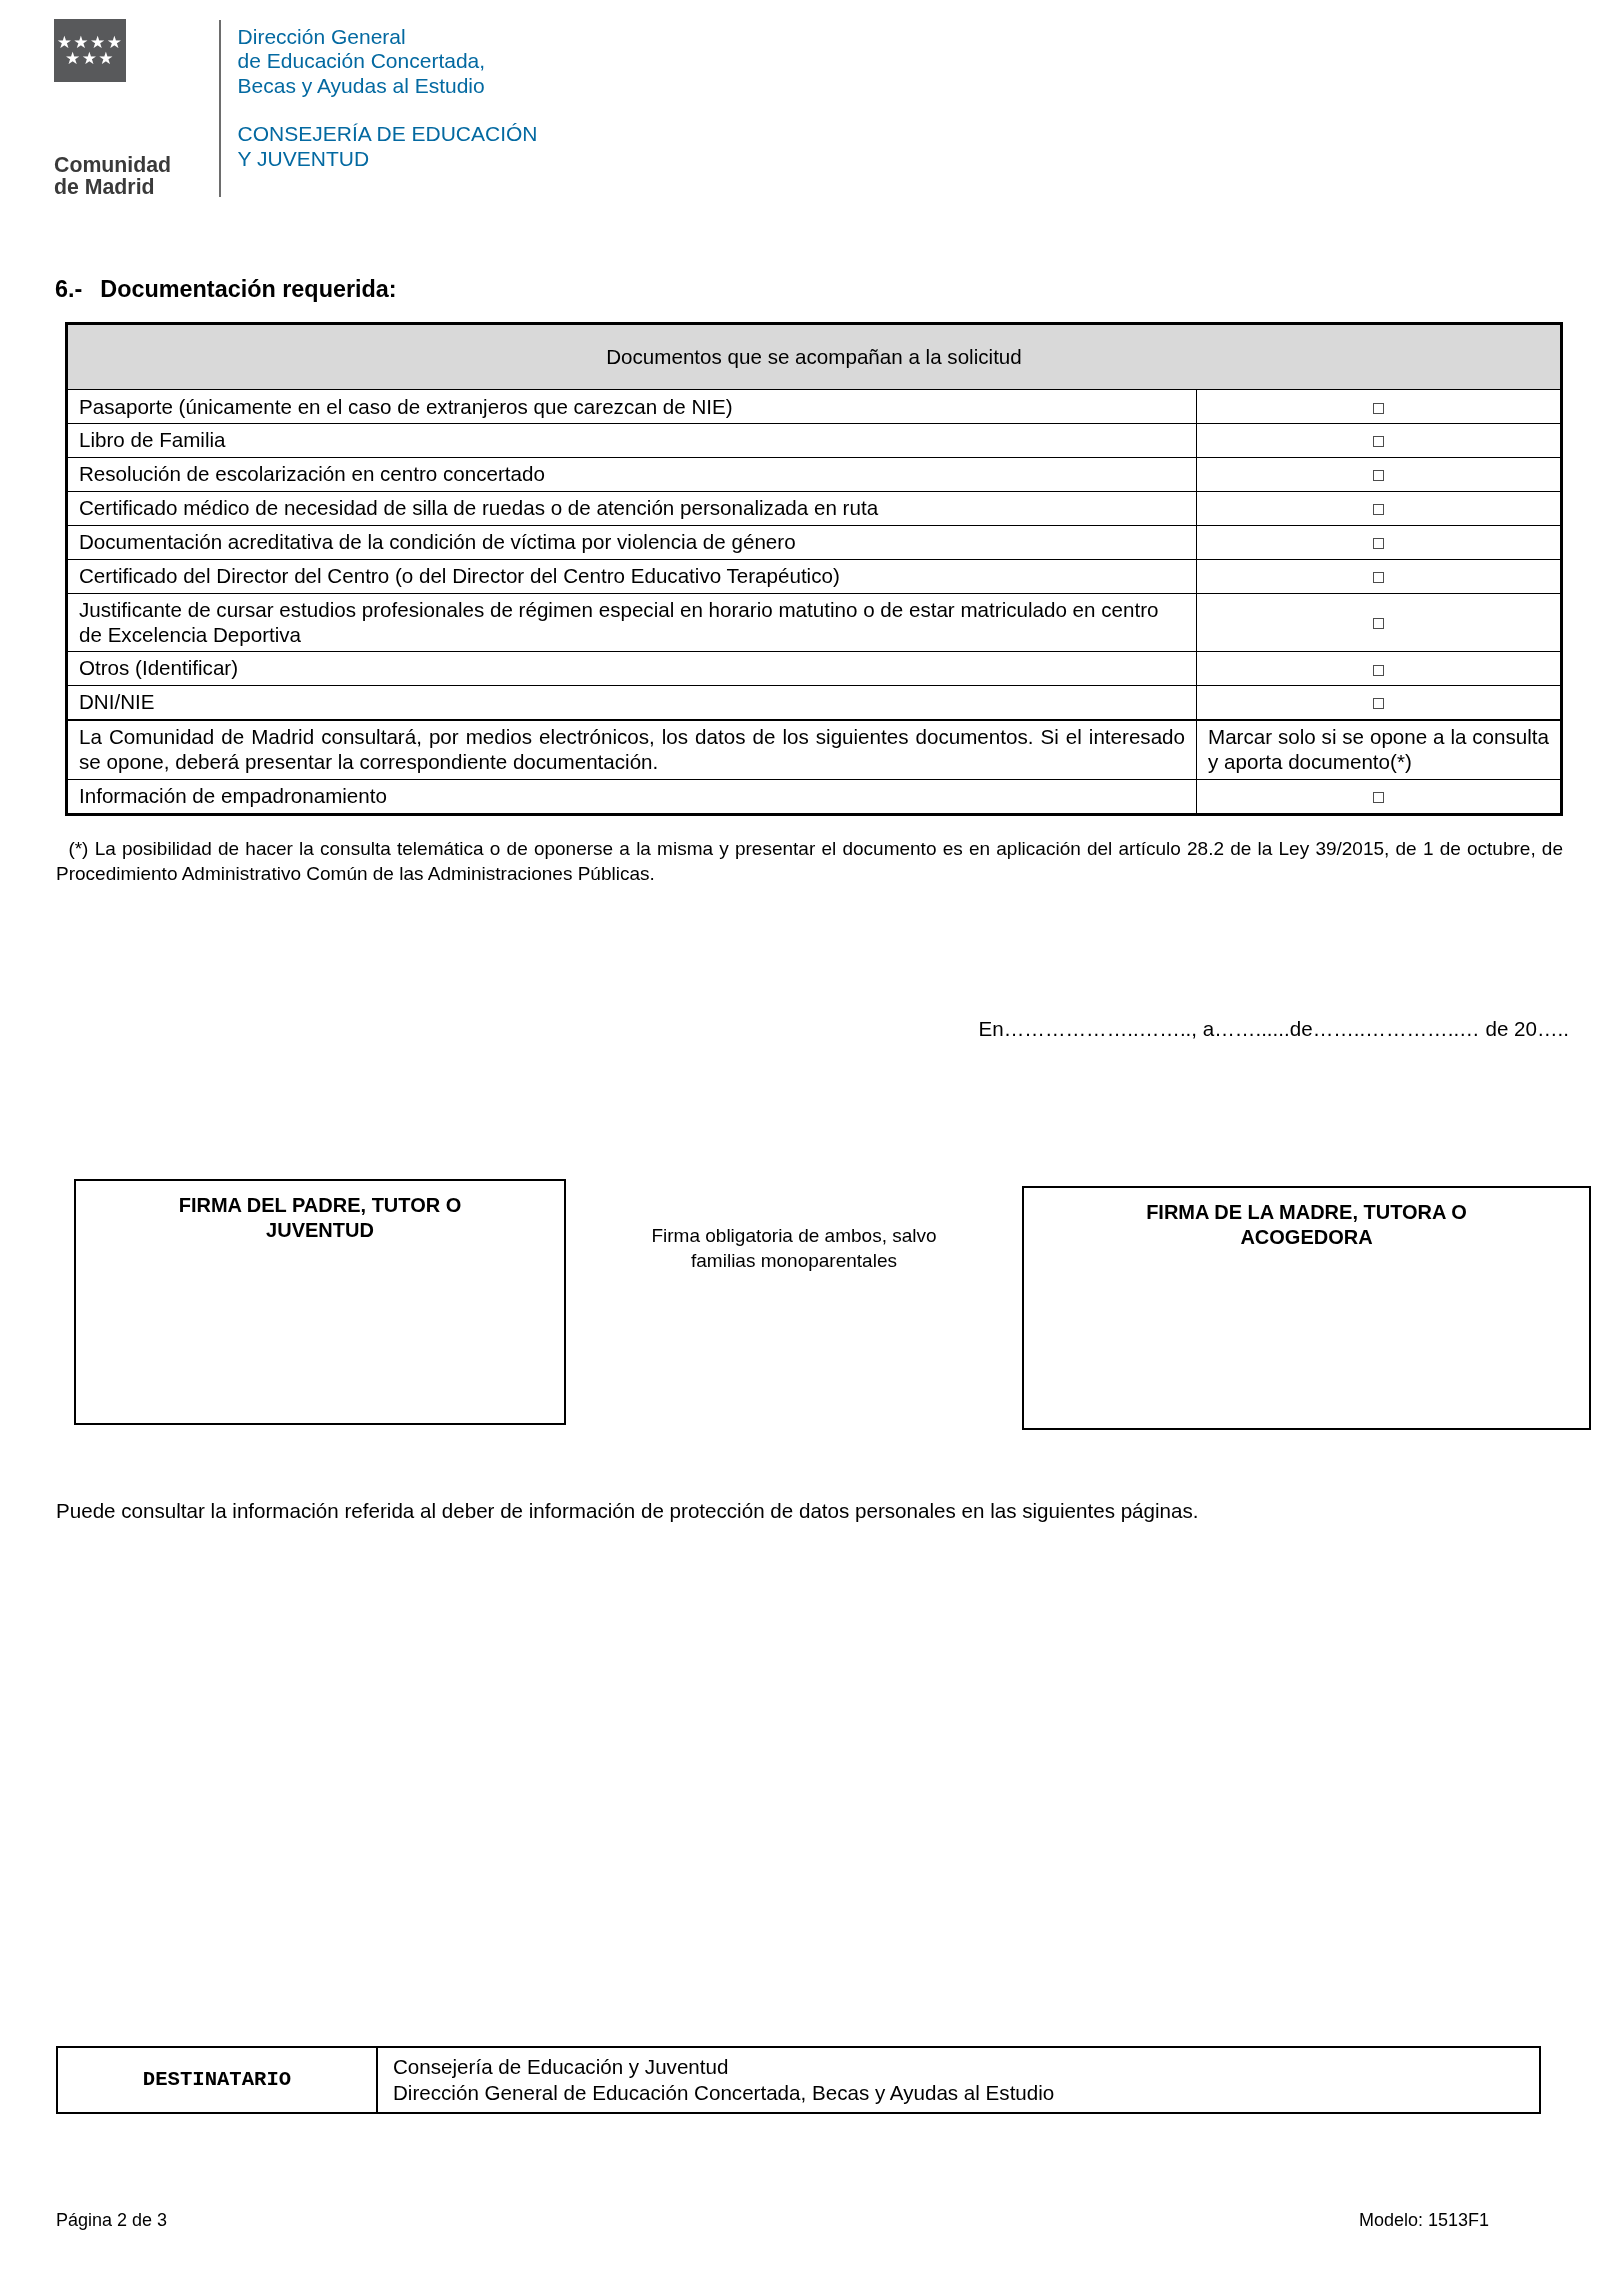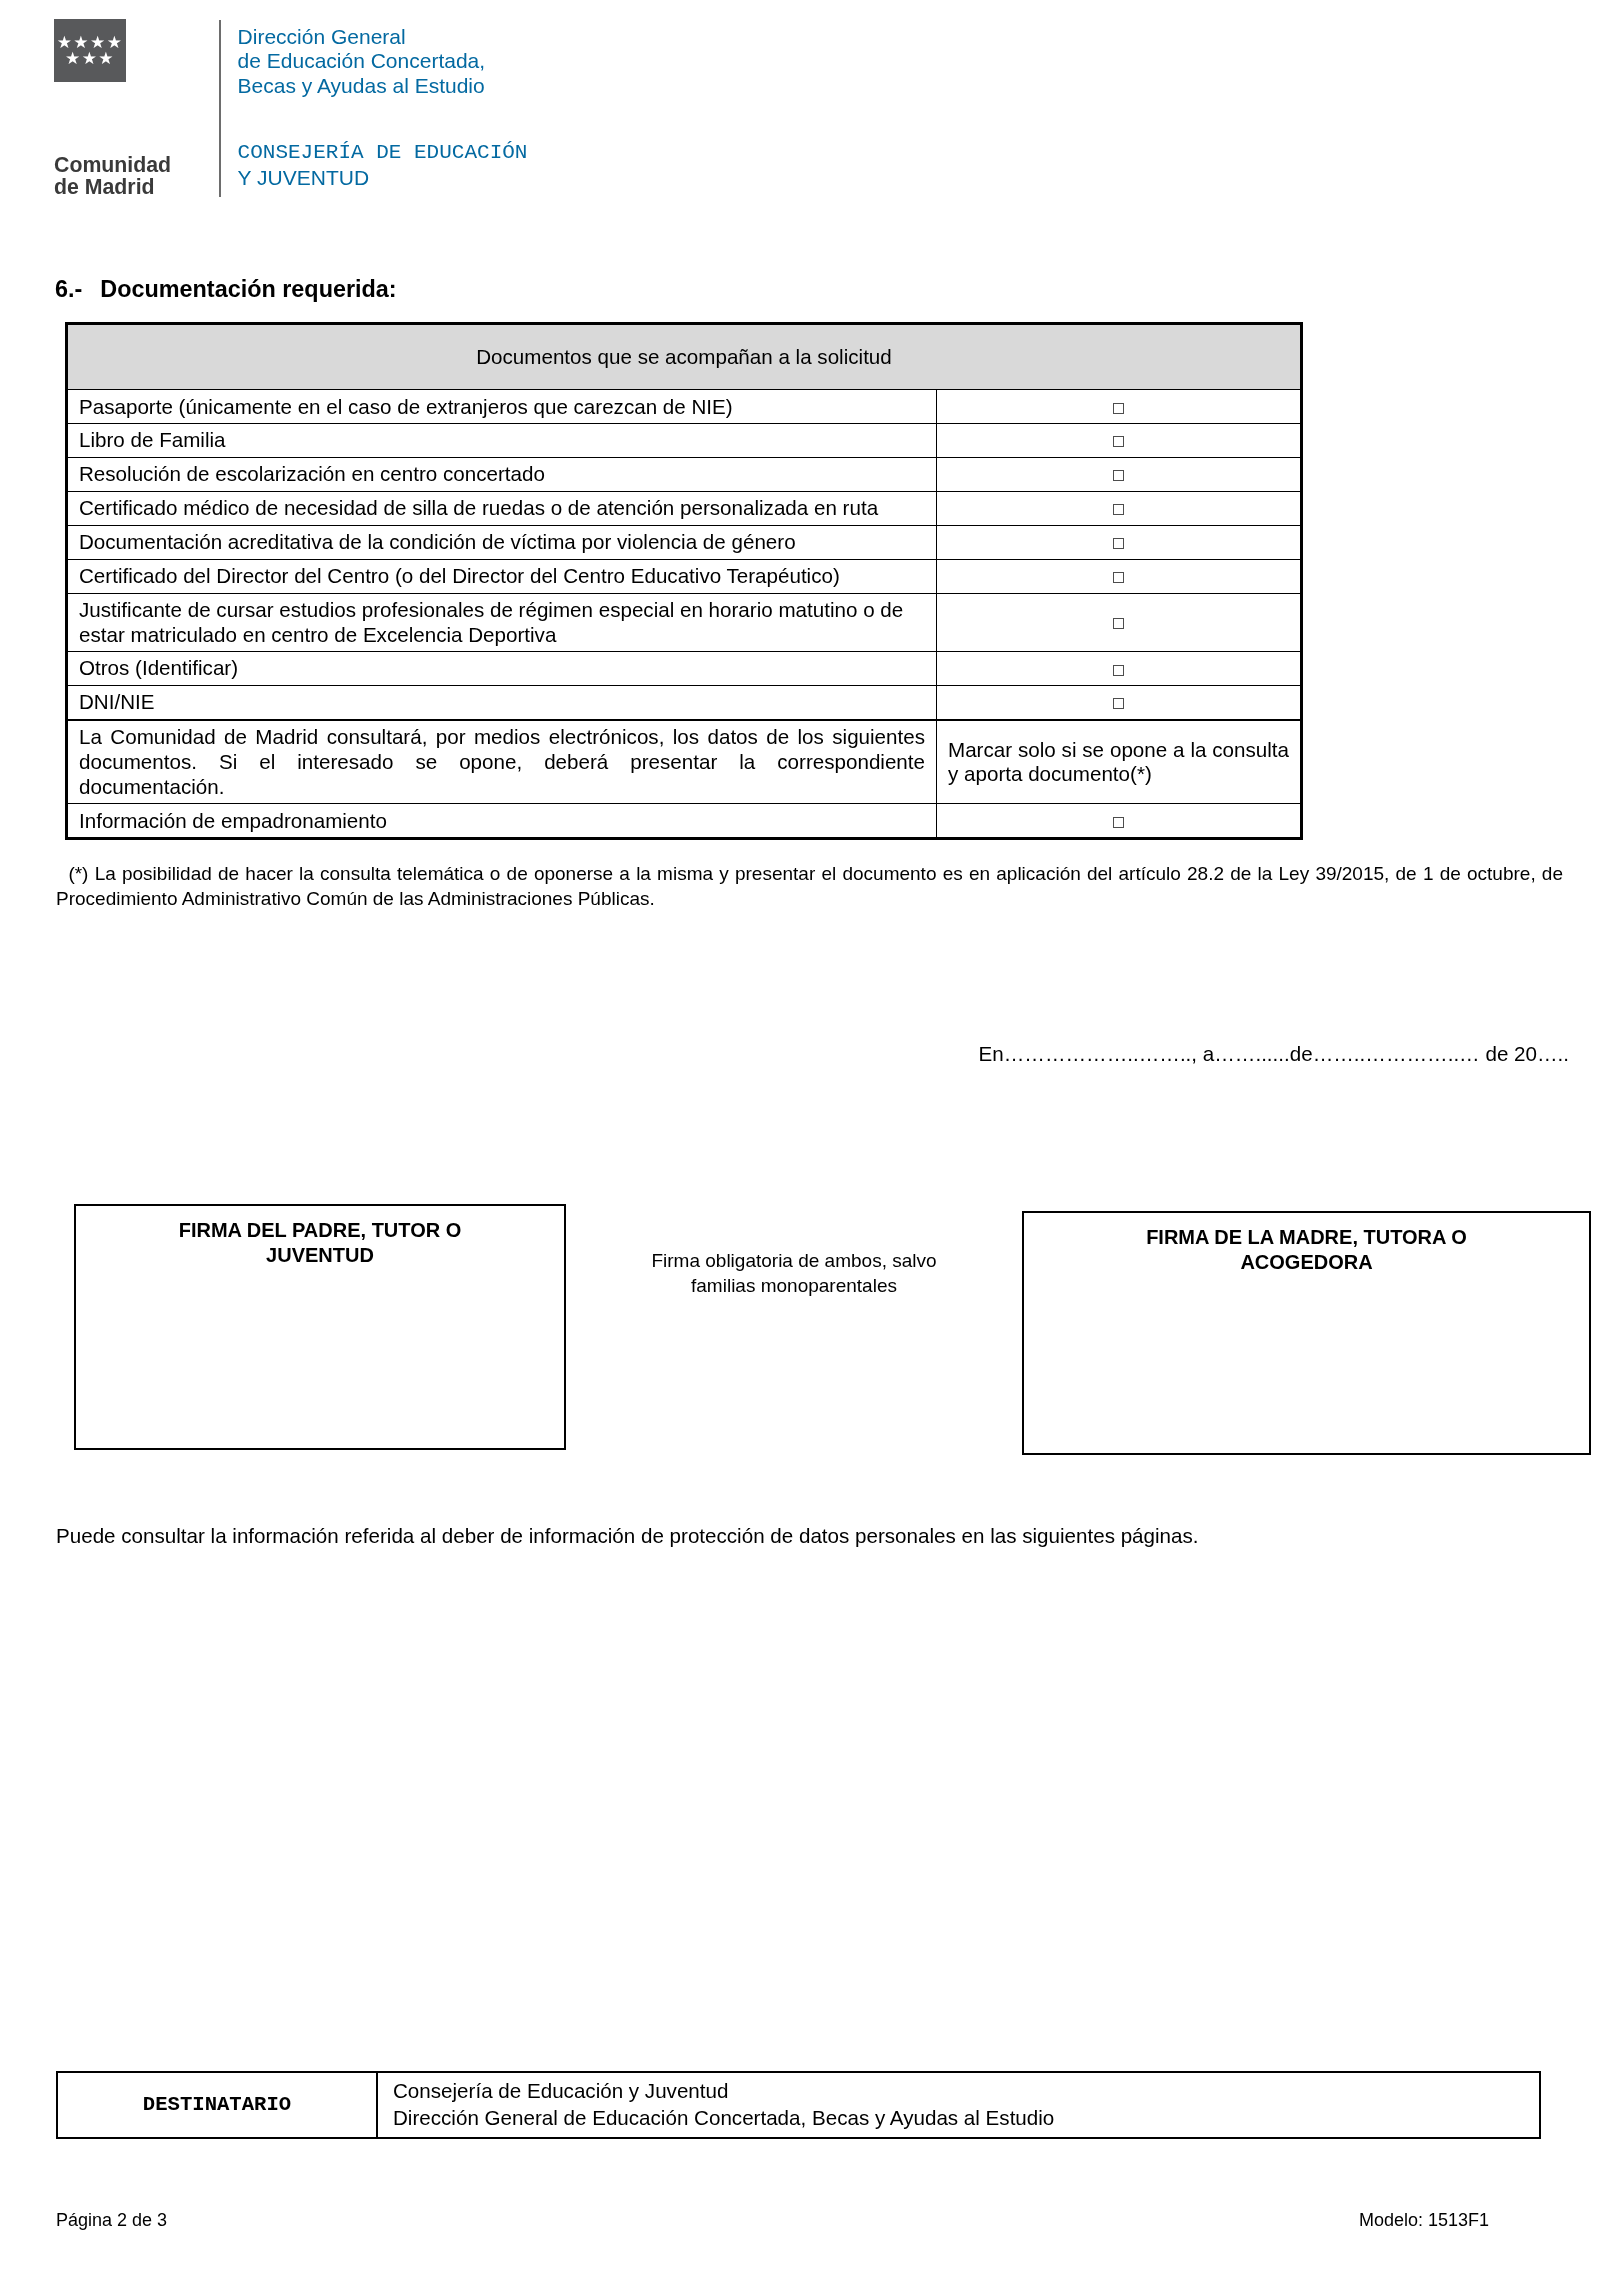--- a/index.html
+++ b/index.html
@@ -18,30 +18,30 @@
   .letterhead { display:flex; align-items:flex-start; padding:19px 0 0 54px; }
   .logo-block { width:110px; }
   .flag {
     width:72px; height:63px; background:#58595b;
     display:flex; flex-direction:column; align-items:center; justify-content:center;
     color:#ffffff; font-size:17px; line-height:0.92; letter-spacing:1.4px;
   }
   .logo-name { margin-top:72px; font-weight:bold; font-size:21.3px; line-height:1.05; color:#3a3a3a; }
   .vdivider { width:2.1px; height:177px; background:#6d6d6d; margin:1.4px 16.5px 0 55px; }
   .org-block { padding-top:5.5px; color:#0369a1; font-size:21px; line-height:1.18; }
-  .org-sub { margin-top:42px;font-family:Liberation Mono, monospace; }
+  .org-sub { margin-top:23px; }
 
   
   .section-title { margin:77px 0 0 55px; font-size:23.4px; font-weight:bold; }
   .section-title .num { margin-right:18px; }
 
   
   .doc-table {
     margin:19px 0 0 65px;
-    width:1238px;
+    width:1498px;
     border-collapse:collapse;
     border:3.4px solid #000;
     font-size:20.6px;
   }
   .doc-table td { border:1.4px solid #000; padding:4.1px 11px; line-height:1.2; vertical-align:middle; }
   .tbl-head {
     background:#d9d9d9; text-align:center; font-weight:normal;
     padding:20px 11px !important;
   }
   .doc-check { width:365px; text-align:center; }

